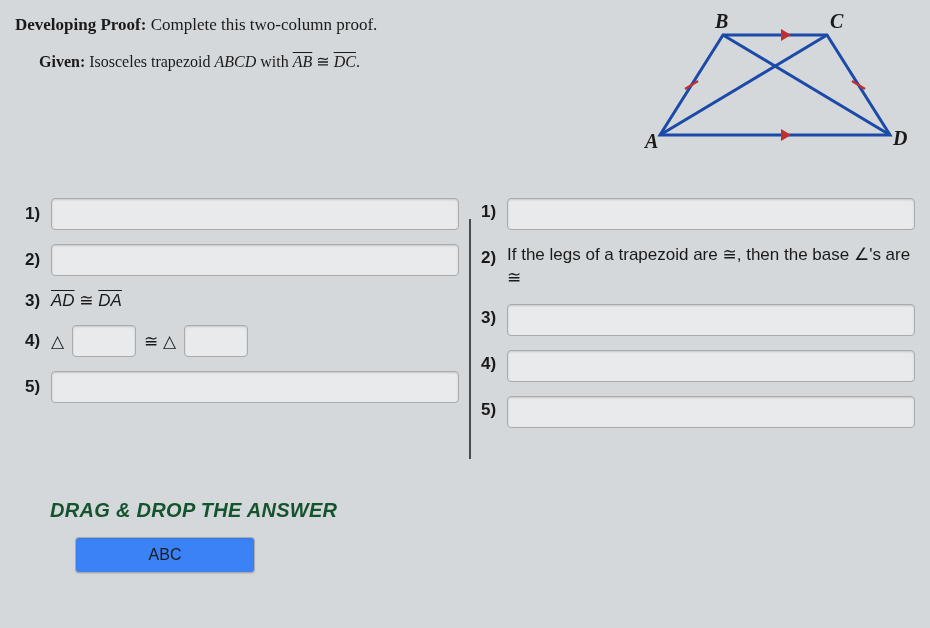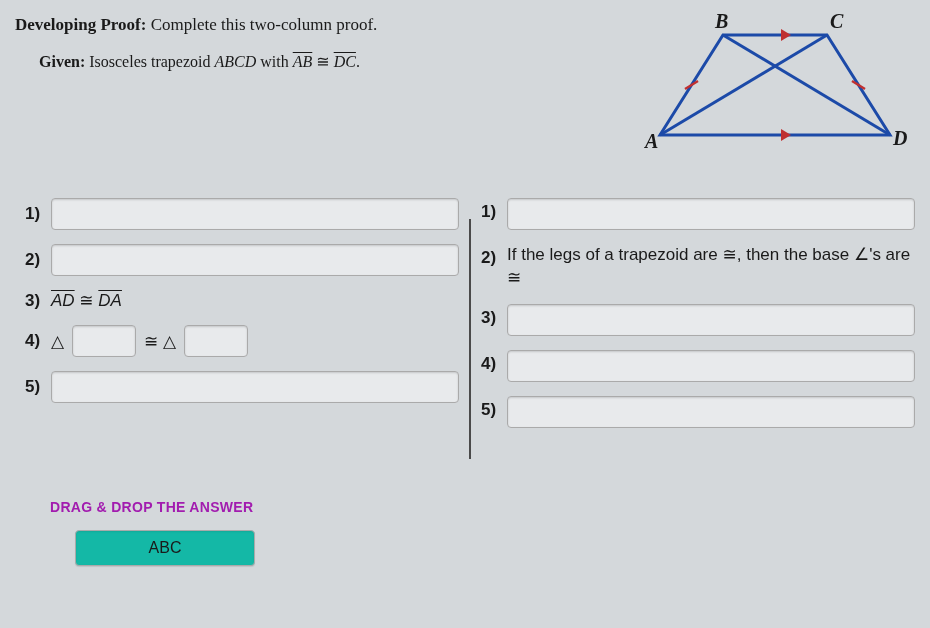--- a/index.html
+++ b/index.html
@@ -52,28 +52,29 @@
       height: 32px;
       box-shadow: inset 0 1px 2px rgba(0,0,0,0.15);
     }
     .blank.long { flex: 1; max-width: 440px; }
     .blank.short { width: 64px; }
     .reason-text { font-size: 17px; line-height: 1.35; font-family: -apple-system, 'Segoe UI', sans-serif; }
     .col-right .row { align-items: flex-start; }
     .col-right .row .n { padding-top: 4px; }
     .dragdrop-label {
       font-family: -apple-system, 'Segoe UI', sans-serif;
-      font-size: 14px;
+      font-size: 20px;
       font-weight: bold;
-      color: #a21caf;
+      color: #14532d;
       margin: 40px 0 15px 35px;
       letter-spacing: 0.3px;
+      font-style: italic;
     }
     .answer-tile {
-      background: #14b8a6;
+      background: #3b82f6;
       border: 1px solid #aaa;
       border-radius: 4px;
       padding: 8px 36px;
       display: inline-block;
       margin-left: 60px;
       font-family: -apple-system, 'Segoe UI', sans-serif;
       font-size: 16px;
       box-shadow: inset 0 1px 2px rgba(0,0,0,0.08), 0 1px 1px rgba(0,0,0,0.1);
       cursor: grab;
       min-width: 180px;

